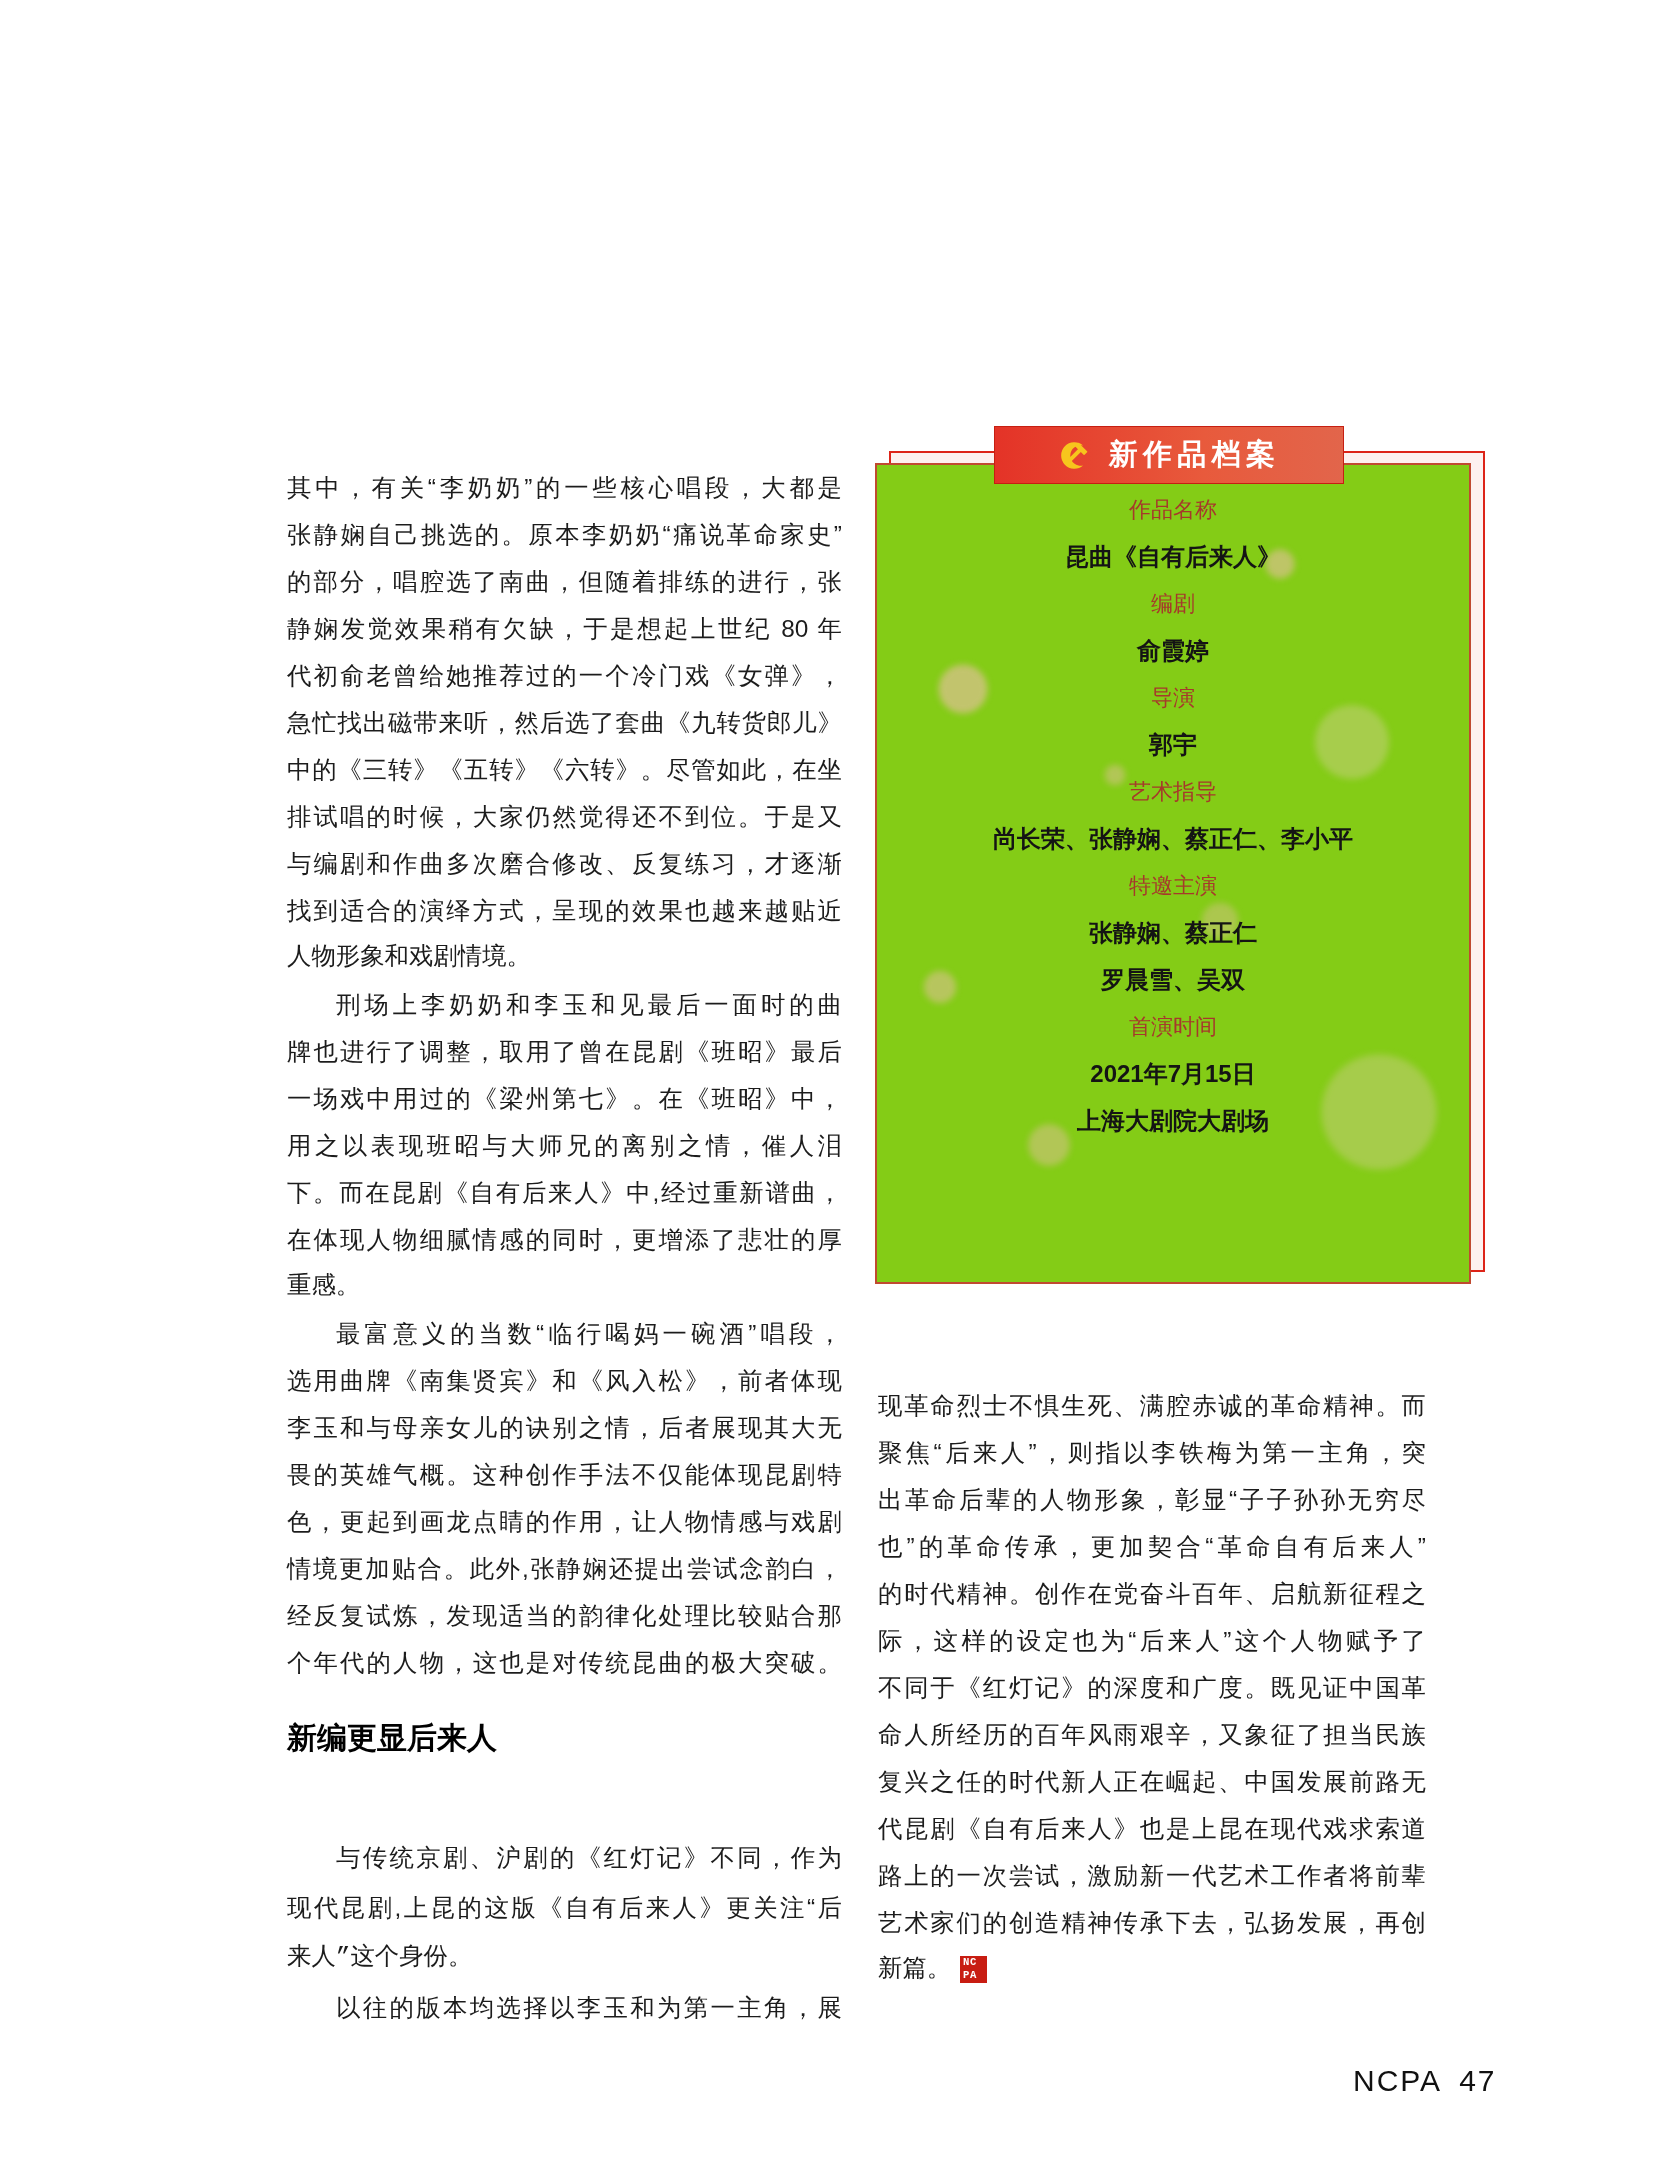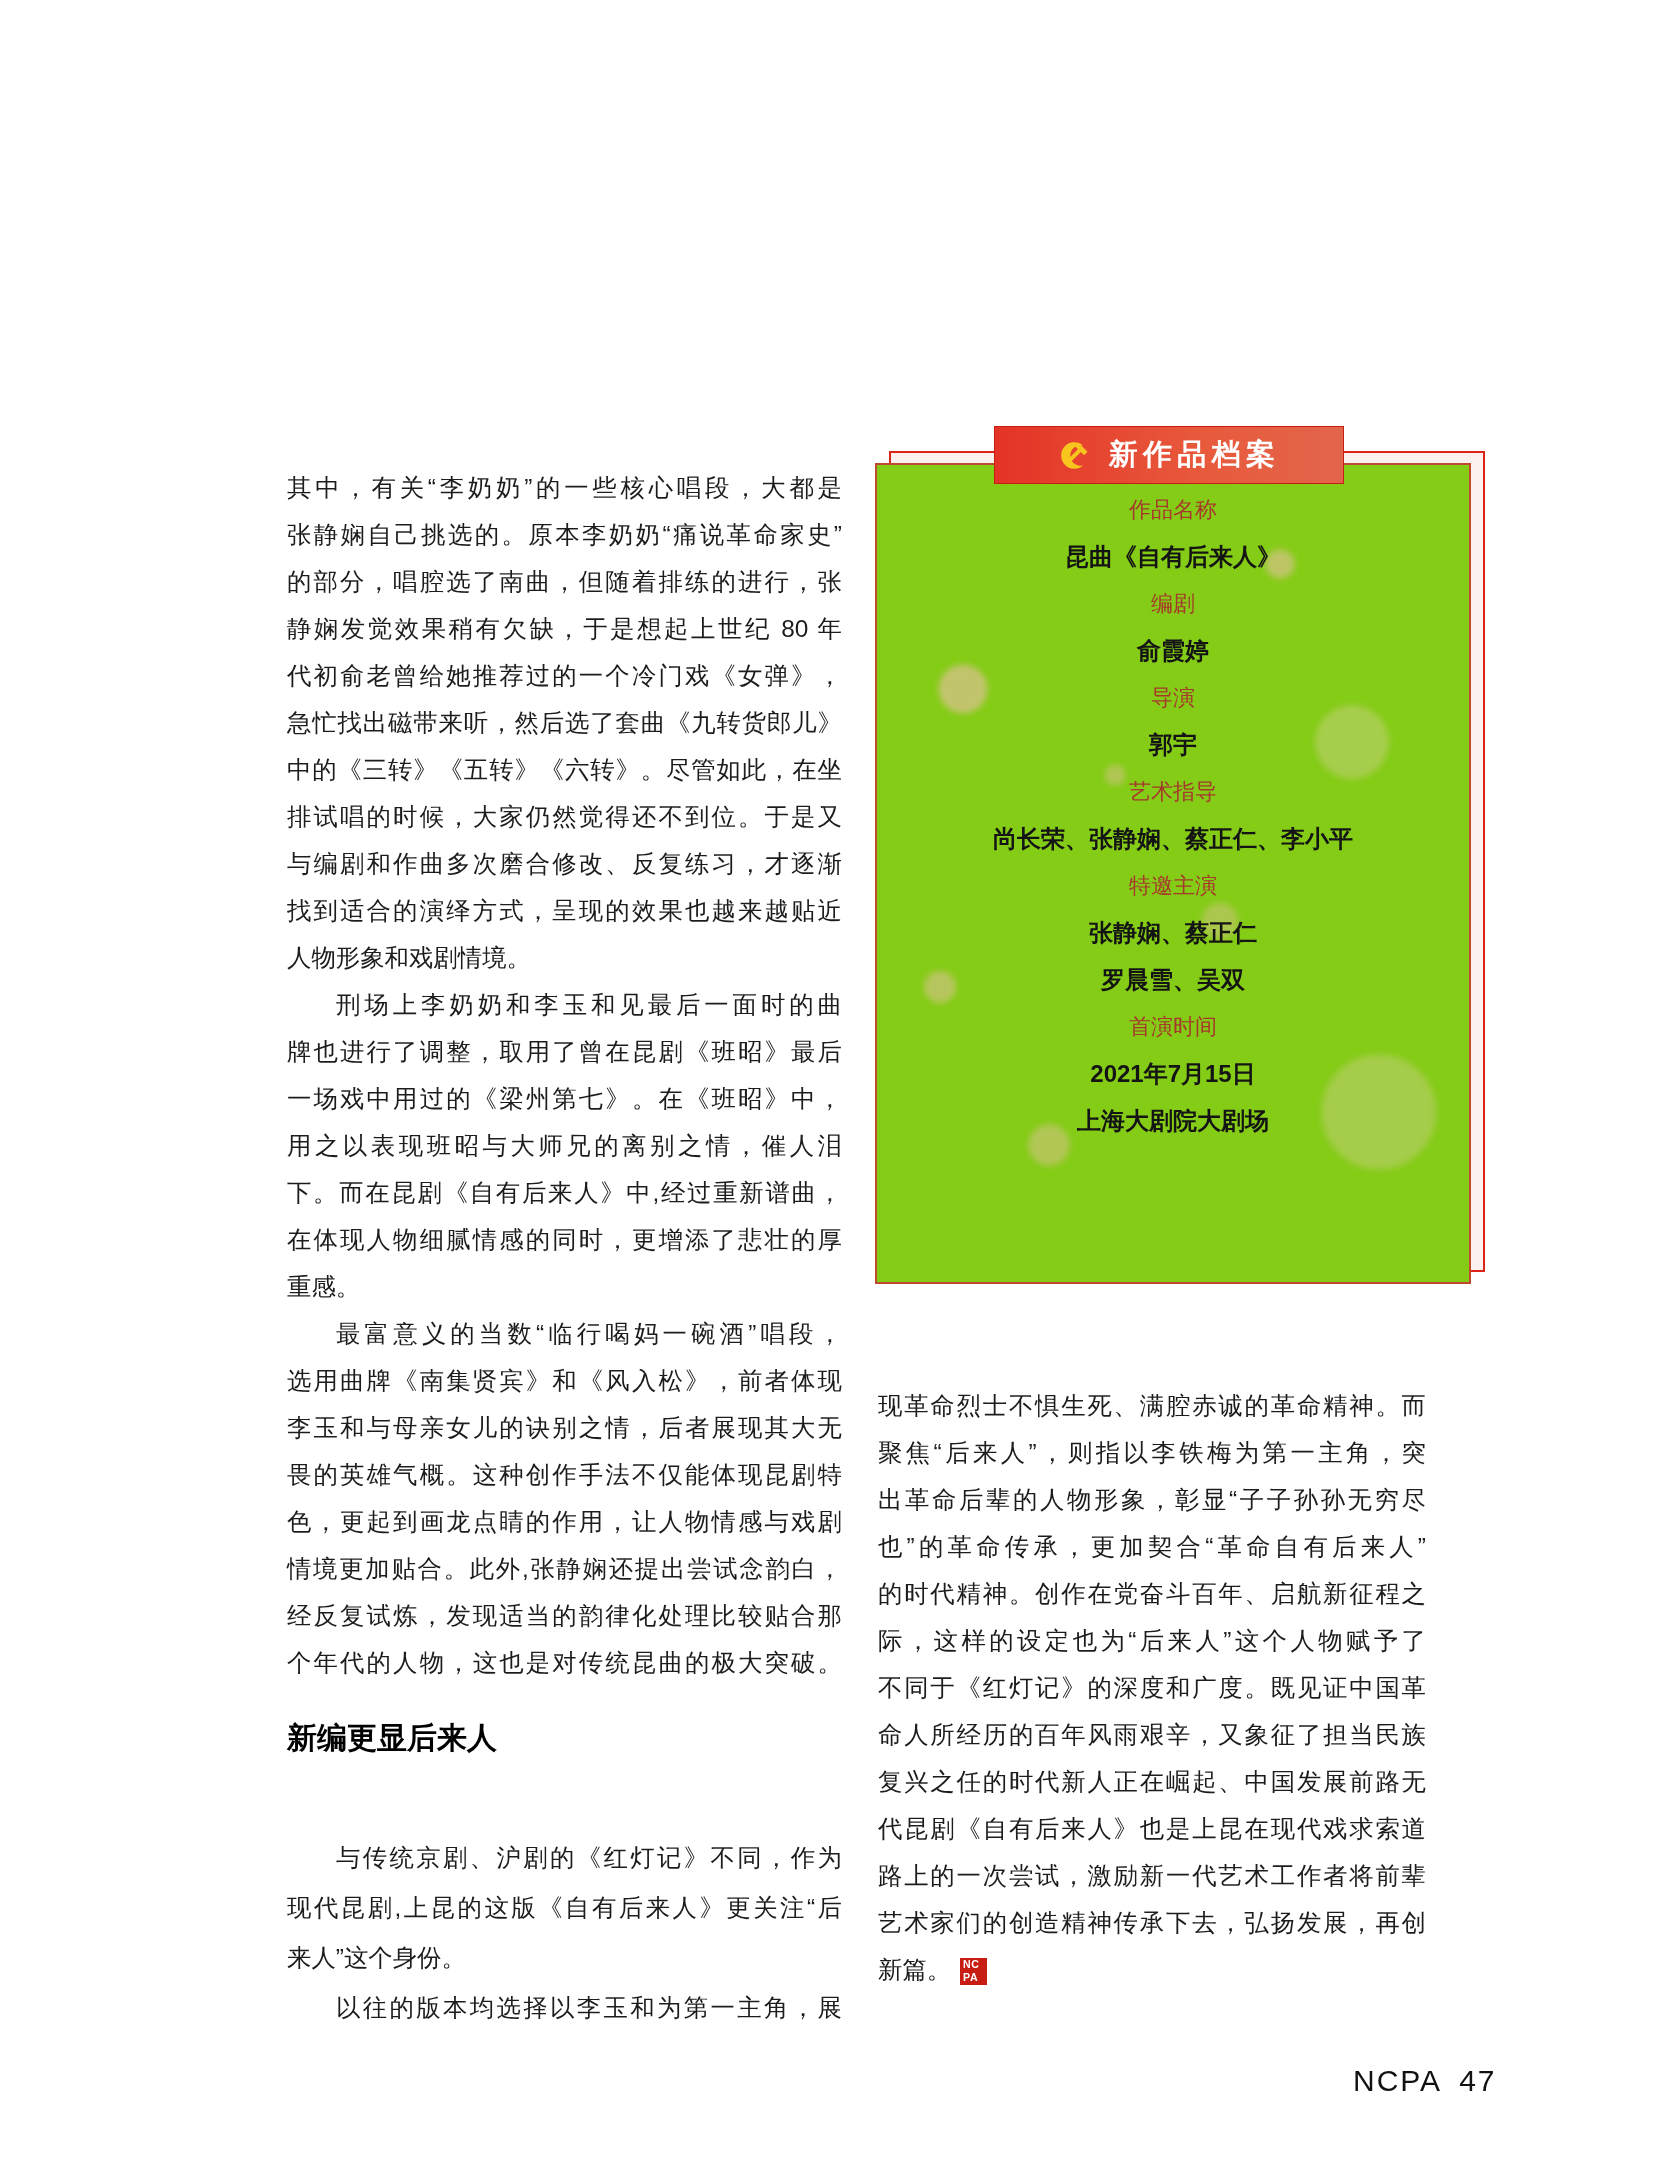--- a/index.html
+++ b/index.html
@@ -18,21 +18,21 @@
   .col-right-text{
     position:absolute;left:878px;top:1382px;width:548px;
   }
   .para{margin:0;padding:0;}
   .line{
     font-size:24.4px;line-height:47px;height:47px;
     text-align:justify;text-align-last:justify;
     white-space:nowrap;overflow:visible;
     color:#1c1c1c;
   }
-  .line.short{text-align-last:left;white-space:normal;}
+  .line.short{text-align-last:left;white-space:normal;font-family:Liberation Mono, monospace;}
   .line.indent{text-indent:49px;}
   .heading{
     margin:30px 0 0 0;
     font-size:30px;line-height:44px;height:44px;
     font-weight:bold;color:#000;
   }
   .para.tail .line{line-height:50px;height:50px;}
   .para.tail{margin-top:73px;}
   .para.tail2{margin-top:0;}
   

